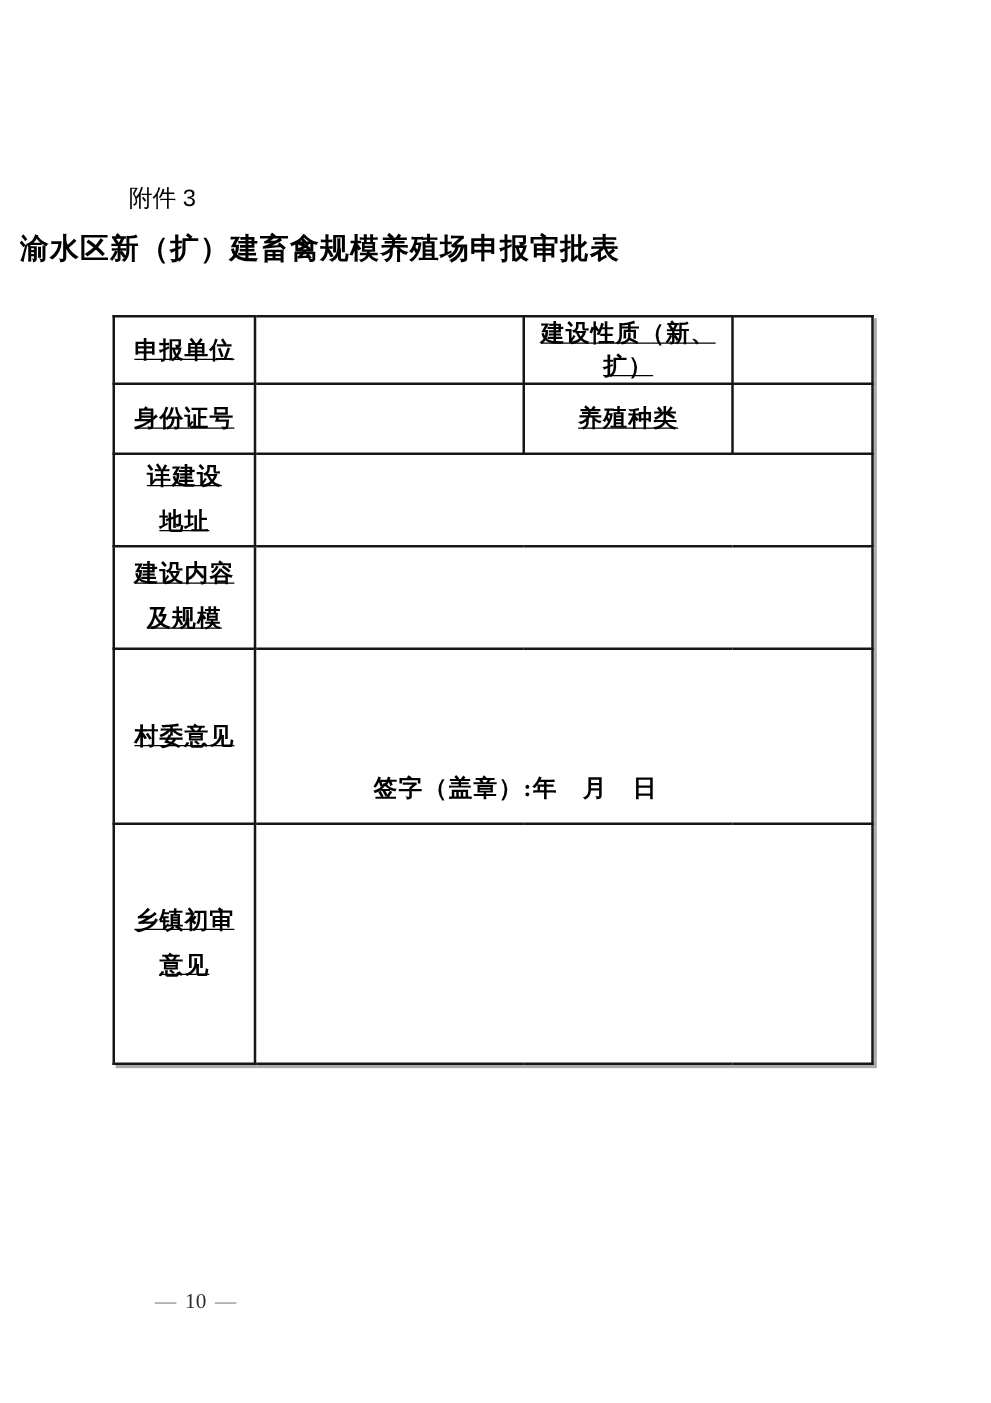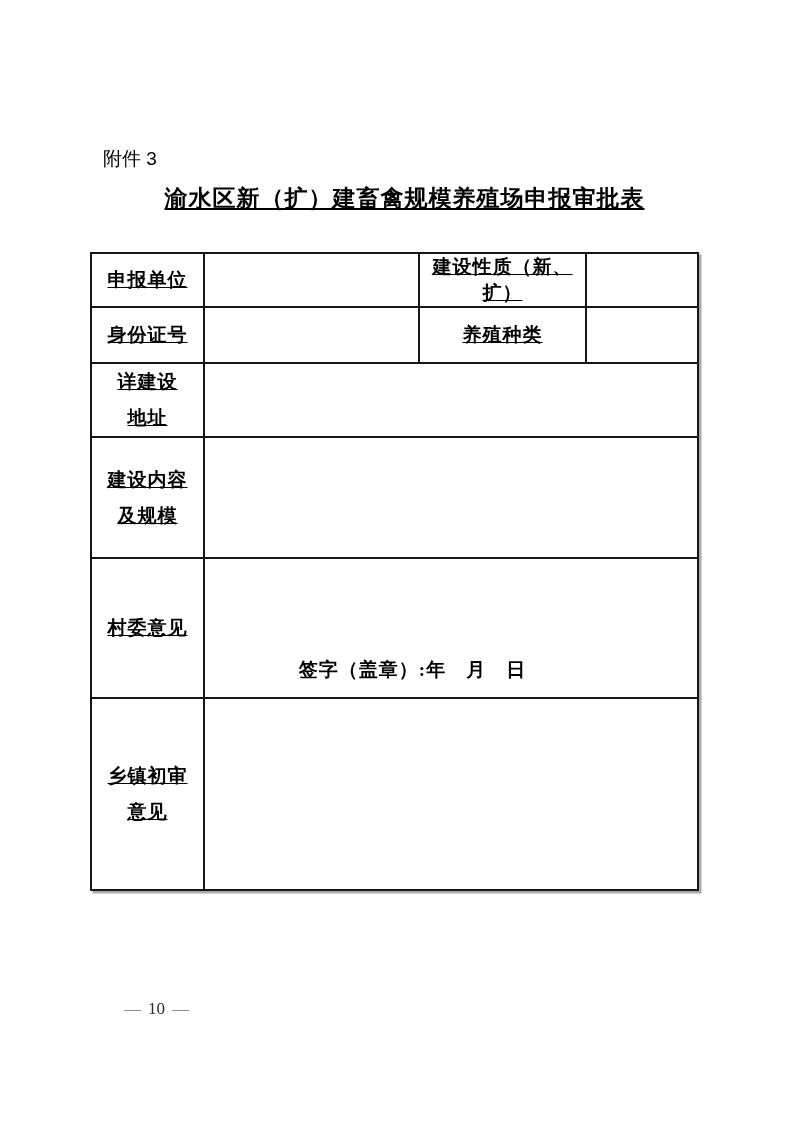--- a/index.html
+++ b/index.html
@@ -8,23 +8,22 @@
     font-family:"Liberation Serif","DejaVu Serif",serif;color:#000;
     overflow:hidden;
   }
   .attachment{
     position:absolute;left:103px;top:146px;
     font-size:19px;font-weight:400;
     font-family:"Liberation Sans","DejaVu Sans",sans-serif;
   }
   .doc-title{
     position:absolute;left:16px;top:183px;width:777px;margin:0;
-    text-align:center;font-size:23px;font-weight:700;letter-spacing:1px;
+    text-align:left;font-size:23px;font-weight:700;letter-spacing:1px;
     font-family:"Liberation Sans","DejaVu Sans",sans-serif;
-    text-decoration:underline;
   }
   table.form{
     position:absolute;left:90px;top:252px;width:607px;
     border-collapse:collapse;table-layout:fixed;
     box-shadow:2.5px 2.5px 0 #ababab;
     text-decoration:underline;
   }
   table.form td{
     border:2px solid #161616;
     padding:0;margin:0;
@@ -34,21 +33,21 @@
   }
   .l2{line-height:36px;}
   .tight{font-size:18px;letter-spacing:0.5px;}
   td.sign-cell{position:relative;}
   .sign-line{
     position:absolute;left:7px;right:84px;bottom:14px;
     display:flex;justify-content:center;align-items:baseline;
     font-size:19px;font-weight:700;letter-spacing:1px;
   }
   .page-footer{
-    position:absolute;left:124px;top:999px;
+    position:absolute;left:124px;top:1031px;
     font-size:17px;white-space:nowrap;
   }
   .page-footer .dash{color:#7d7d7d;}
   .page-footer .num{color:#2b2b2b;padding:0 7px;}
 </style>
 </head>
 <body>
 
 <div class="attachment">附件 3</div>
 
@@ -74,21 +73,21 @@
       <td>养殖种类</td>
       <td></td>
     </tr>
     <tr style="height:56px">
       <td>
         <div class="l2">详建设</div>
         <div class="l2">地址</div>
       </td>
       <td colspan="3"></td>
     </tr>
-    <tr style="height:121px">
+    <tr style="height:82px">
       <td>
         <div class="l2">建设内容</div>
         <div class="l2">及规模</div>
       </td>
       <td colspan="3"></td>
     </tr>
     <tr style="height:140px">
       <td>村委意见</td>
       <td colspan="3" class="sign-cell">
         <div class="sign-line">

